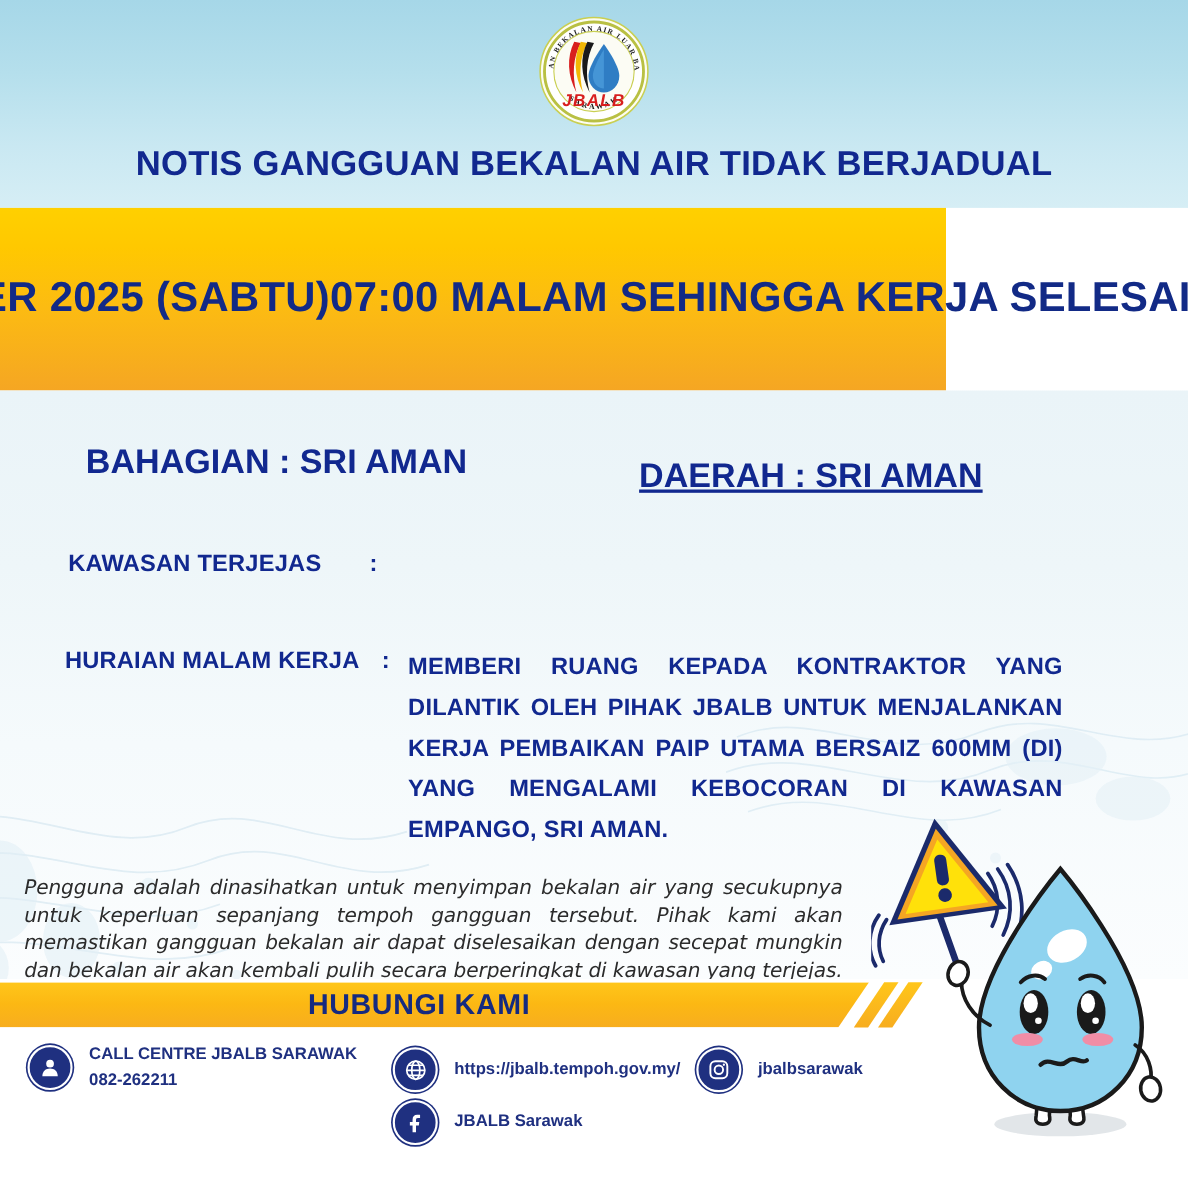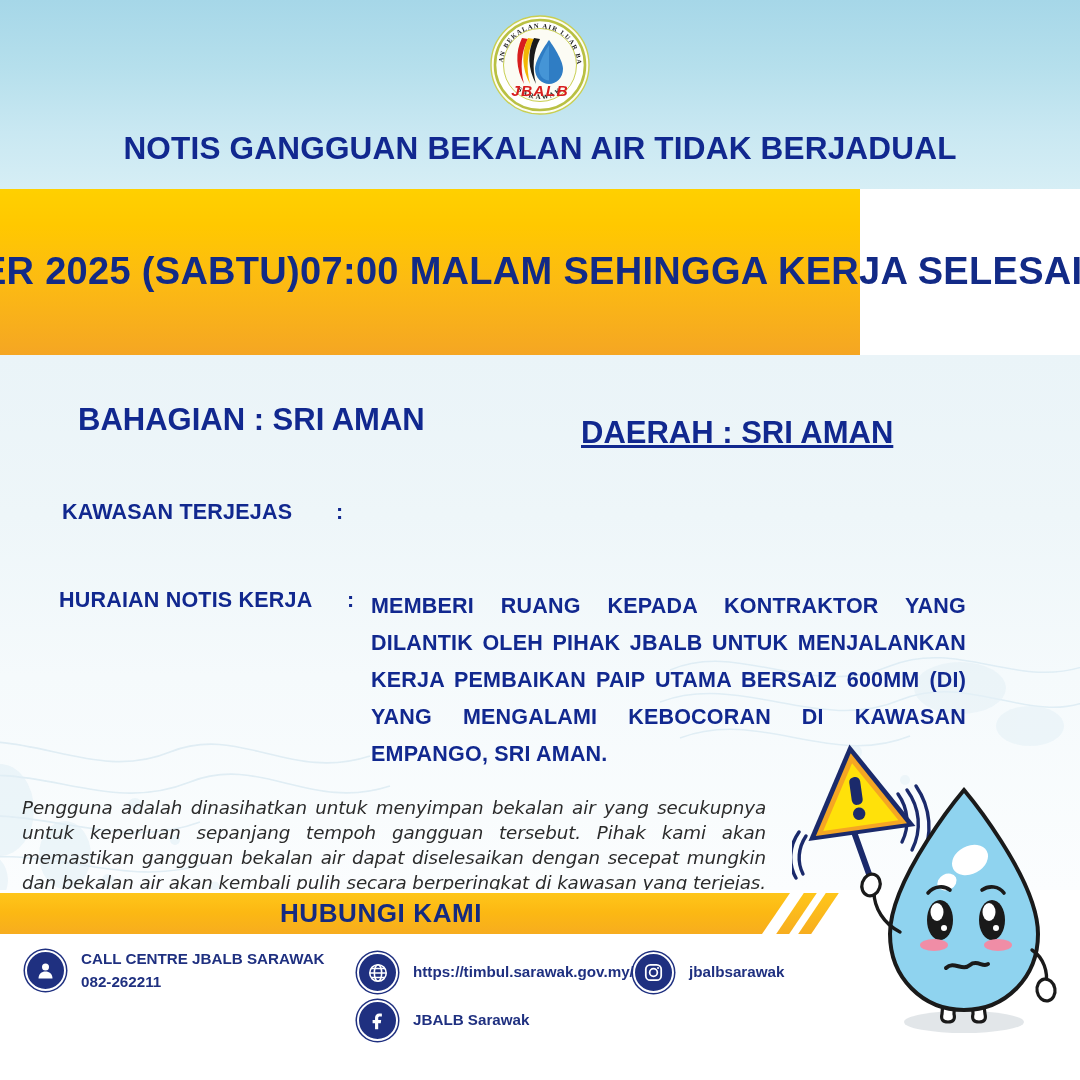--- a/index.html
+++ b/index.html
@@ -342,21 +342,21 @@
     </svg>
 
     <div class="loc-row">
       <div class="bahagian">BAHAGIAN : SRI AMAN</div>
       <div class="daerah">DAERAH : SRI AMAN</div>
     </div>
 
     <div class="field-label" id="kt-label">KAWASAN TERJEJAS</div>
     <div class="field-colon" id="kt-colon">:</div>
 
-    <div class="field-label" id="hn-label">HURAIAN NOTIS KERJA</div>
+    <div class="field-label" id="hn-label">HURAIAN MALAM KERJA</div>
     <div class="field-colon" id="hn-colon">:</div>
     <div class="field-value justify" id="hn-value">MEMBERI RUANG KEPADA KONTRAKTOR YANG DILANTIK OLEH PIHAK JBALB UNTUK MENJALANKAN KERJA PEMBAIKAN PAIP UTAMA BERSAIZ 600MM (DI) YANG MENGALAMI KEBOCORAN DI KAWASAN EMPANGO, SRI AMAN.</div>
 
     <div class="disclaimer">Pengguna adalah dinasihatkan untuk menyimpan bekalan air yang secukupnya untuk keperluan sepanjang tempoh gangguan tersebut. Pihak kami akan memastikan gangguan bekalan air dapat diselesaikan dengan secepat mungkin dan bekalan air akan kembali pulih secara berperingkat di kawasan yang terjejas. Segala kesulitan yang timbul akibat gangguan ini adalah sangat dikesali.</div>
   </div>
 
   <div class="mascot">
     <svg width="288" height="348" viewBox="0 0 288 348">
 
       <g fill="none" stroke="#1b2a6b" stroke-width="3.4" stroke-linecap="round">
@@ -440,21 +440,21 @@
     </div>
 
     <div class="contact-item" id="contact-web">
       <span class="c-icon">
         <svg width="22" height="22" viewBox="0 0 24 24" fill="none" stroke="#ffffff" stroke-width="1.7">
           <circle cx="12" cy="12" r="9"></circle>
           <ellipse cx="12" cy="12" rx="4" ry="9"></ellipse>
           <path d="M3 12 H21 M4.6 7 H19.4 M4.6 17 H19.4"></path>
         </svg>
       </span>
-      <span class="c-text">https://timbul.sarawak.gov.my/</span>
+      <span class="c-text">https://jbalb.tempoh.gov.my/</span>
     </div>
 
     <div class="contact-item" id="contact-fb">
       <span class="c-icon">
         <svg width="21" height="21" viewBox="0 0 24 24" fill="#ffffff">
           <path d="M14.8 7.4 H17 V4.2 C16.6 4.1 15.4 4 14 4 C11.1 4 9.2 5.8 9.2 9 V11.4 H6.4 V15 H9.2 V22 H12.8 V15 H15.7 L16.2 11.4 H12.8 V9.4 C12.8 8.2 13.1 7.4 14.8 7.4 Z"></path>
         </svg>
       </span>
       <span class="c-text">JBALB Sarawak</span>
     </div>

